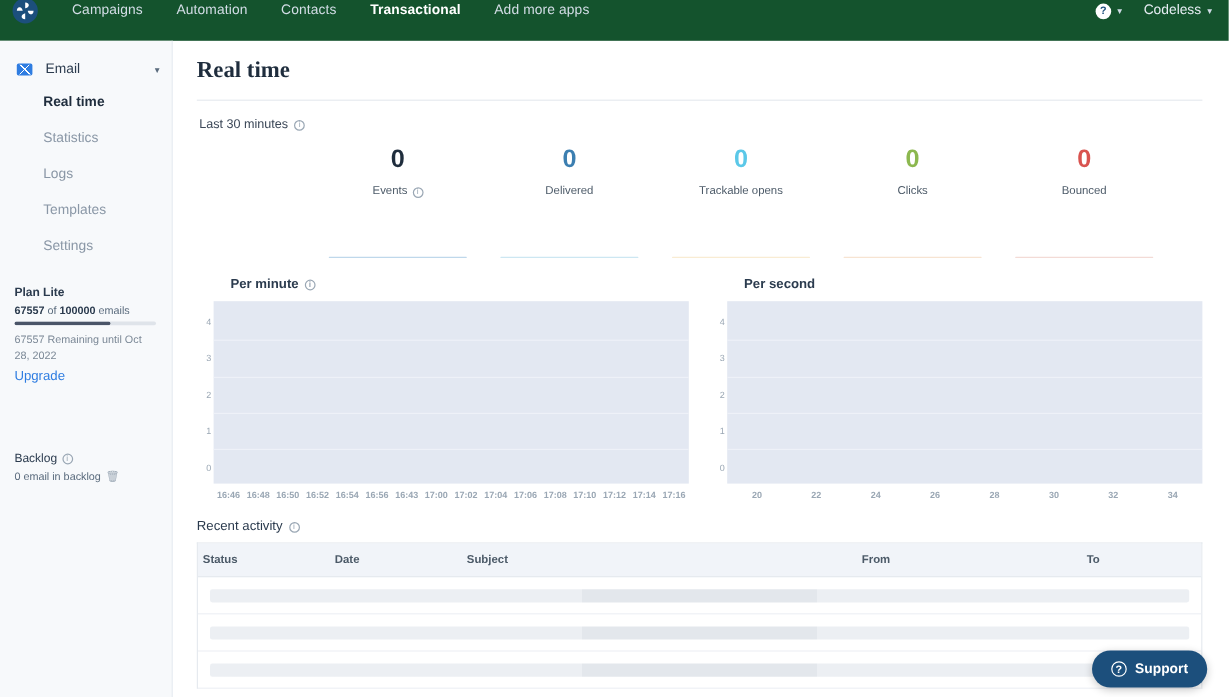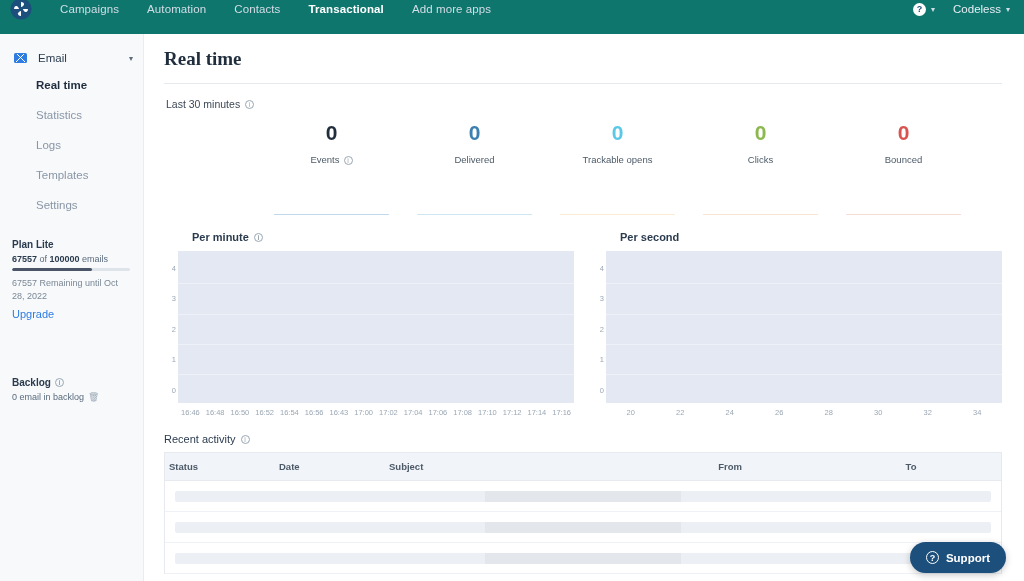--- a/index.html
+++ b/index.html
@@ -7,21 +7,21 @@
     width: 1024px; height: 581px;
     overflow: hidden;
     background: #ffffff;
     font-family: "Liberation Sans", sans-serif;
     color: #3c4858;
   }
 
   
   .topnav {
     height: 34px; width: 1024px;
-    background: #0f766e;
+    background: #14532d;
     display: flex; align-items: center;
     padding: 0 14px 16px 6px;
     position: relative;
   }
   .logo-wrap { width: 30px; height: 30px; display: flex; align-items: center; justify-content: center; }
   .nav-items { display: flex; align-items: center; margin-left: 10px; }
   .nav-item {
     color: #d3dde6; font-size: 11.5px; padding: 0 14px;
     line-height: 34px; letter-spacing: .1px; cursor: pointer; white-space: nowrap;
   }
@@ -56,21 +56,21 @@
 
   .plan-box { position:absolute; top: 205px; left: 0; width: 144px; padding: 0 12px; }
   .plan-title { font-size: 10px; font-weight: bold; color:#2b3b4e; margin-bottom: 4px; }
   .plan-usage { font-size: 9px; color:#5a6b7d; margin-bottom: 4px; }
   .plan-usage b { color:#2b3b4e; }
   .pbar { height: 3px; background:#dfe4ea; border-radius:2px; overflow:hidden; margin-bottom:6px; width: 118px; }
   .pbar > div { height:100%; background:#4a5568; border-radius:2px; }
   .plan-rem { font-size: 9px; color:#7b8896; line-height: 1.45; margin-bottom: 5px; }
   .upgrade { font-size: 11px; color:#2f7de1; cursor:pointer; }
   .backlog-box { position:absolute; top: 343px; left:0; width:144px; padding: 0 12px; }
-  .backlog-title { font-size: 10px; font-weight:bold; color:#2b3b4e; display:flex; align-items:center; gap:4px; margin-bottom:4px; }
+  .backlog-title { font-size: 10px; font-weight:normal; color:#2b3b4e; display:flex; align-items:center; gap:4px; margin-bottom:4px; }
   .backlog-val { font-size: 9px; color:#5a6b7d; display:flex; align-items:center; gap:4px; }
 
   .info-ic {
     display:inline-flex; align-items:center; justify-content:center;
     width: 9px; height: 9px; border-radius:50%; border: 1px solid #9aa7b4;
     color:#9aa7b4; font-size: 7px; line-height:1; vertical-align: 1px; cursor:pointer;
   }
   .trash-ic { font-size: 9px; color:#9aa7b4; cursor:pointer; }
 
   
@@ -94,21 +94,21 @@
   .chart-col { flex: 1; min-width: 0; }
   .chart-head { font-size: 11px; font-weight:bold; color:#2b3b4e; display:flex; align-items:center; gap:5px; margin-bottom: 8px; padding-left: 28px; }
   .plot-wrap { display:flex; }
   .y-axis { width: 14px; position: relative; height: 152px; flex-shrink:0; }
   .y-axis span { position:absolute; right: 2px; font-size: 7.5px; color:#9aa7b4; transform: translateY(-50%); }
   .plot {
     flex:1; height: 152px; background:#e3e8f2; position:relative; overflow:hidden;
   }
   .plot .grid { position:absolute; left:0; right:0; height:1px; background:#eef1f8; }
   .x-axis { display:flex; margin-left: 14px; margin-top: 5px; }
-  .x-axis span { flex:1; text-align:center; font-size: 7.5px; color:#9aa7b4; }
+  .x-axis span { flex:1; text-align:center; font-size: 7.5px; color:#9aa7b4;font-weight:bold; }
   .x-axis.ps span { }
 
   
   .recent-head { font-size: 11px; color:#2b3b4e; display:flex; align-items:center; gap:5px; margin: 16px 0 7px 0; }
   .tbl { border: 1px solid #e6eaef; border-bottom: none; }
   .thead { display:flex; background:#f1f4f9; height: 28px; align-items:center; border-bottom:1px solid #e6eaef; }
   .thead div { font-size: 9.5px; font-weight:bold; color:#4c5a68; }
   .c-status { width: 114px; padding-left: 4px; }
   .c-date { width: 110px; }
   .c-subj { width: 250px; }

